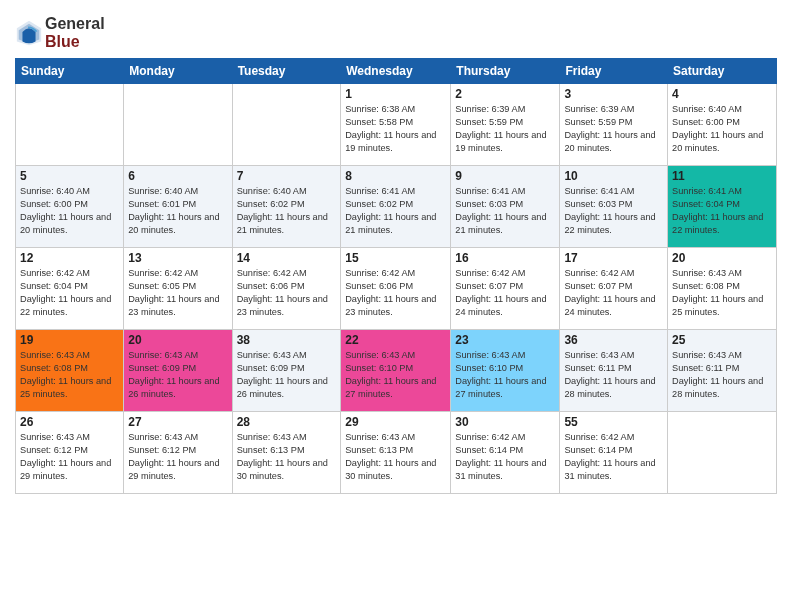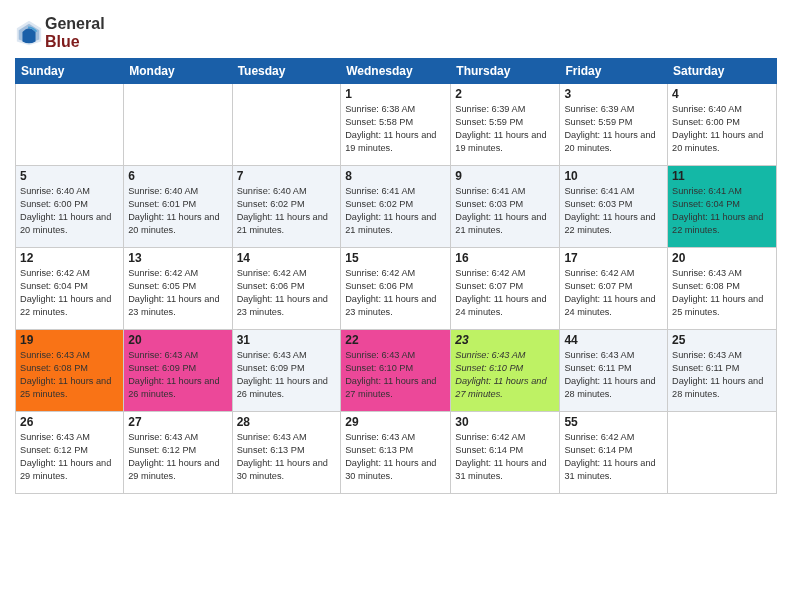--- a/index.html
+++ b/index.html
@@ -210,33 +210,33 @@
         <tr>
           <td style="background: #f97316; margin-left: 36px;">
             <div class="day-number">19</div>
             <div class="day-info">Sunrise: 6:43 AM<br>Sunset: 6:08 PM<br>Daylight: 11 hours and 25 minutes.</div>
           </td>
           <td style="background: #ec4899;">
             <div class="day-number">20</div>
             <div class="day-info">Sunrise: 6:43 AM<br>Sunset: 6:09 PM<br>Daylight: 11 hours and 26 minutes.</div>
           </td>
           <td style="background: rgb(240, 244, 249);">
-            <div class="day-number">31</div>
+            <div class="day-number">38</div>
             <div class="day-info">Sunrise: 6:43 AM<br>Sunset: 6:09 PM<br>Daylight: 11 hours and 26 minutes.</div>
           </td>
           <td style="background: #ec4899;">
             <div class="day-number">22</div>
             <div class="day-info">Sunrise: 6:43 AM<br>Sunset: 6:10 PM<br>Daylight: 11 hours and 27 minutes.</div>
           </td>
-          <td style="background: #bef264; font-style: italic;">
+          <td style="background: #7dd3fc;">
             <div class="day-number">23</div>
             <div class="day-info">Sunrise: 6:43 AM<br>Sunset: 6:10 PM<br>Daylight: 11 hours and 27 minutes.</div>
           </td>
           <td style="background: rgb(240, 244, 249);">
-            <div class="day-number">44</div>
+            <div class="day-number">36</div>
             <div class="day-info">Sunrise: 6:43 AM<br>Sunset: 6:11 PM<br>Daylight: 11 hours and 28 minutes.</div>
           </td>
           <td style="background: rgb(240, 244, 249); margin-left: 8px;">
             <div class="day-number">25</div>
             <div class="day-info">Sunrise: 6:43 AM<br>Sunset: 6:11 PM<br>Daylight: 11 hours and 28 minutes.</div>
           </td>
         </tr>
         <tr>
           <td>
             <div class="day-number">26</div>

